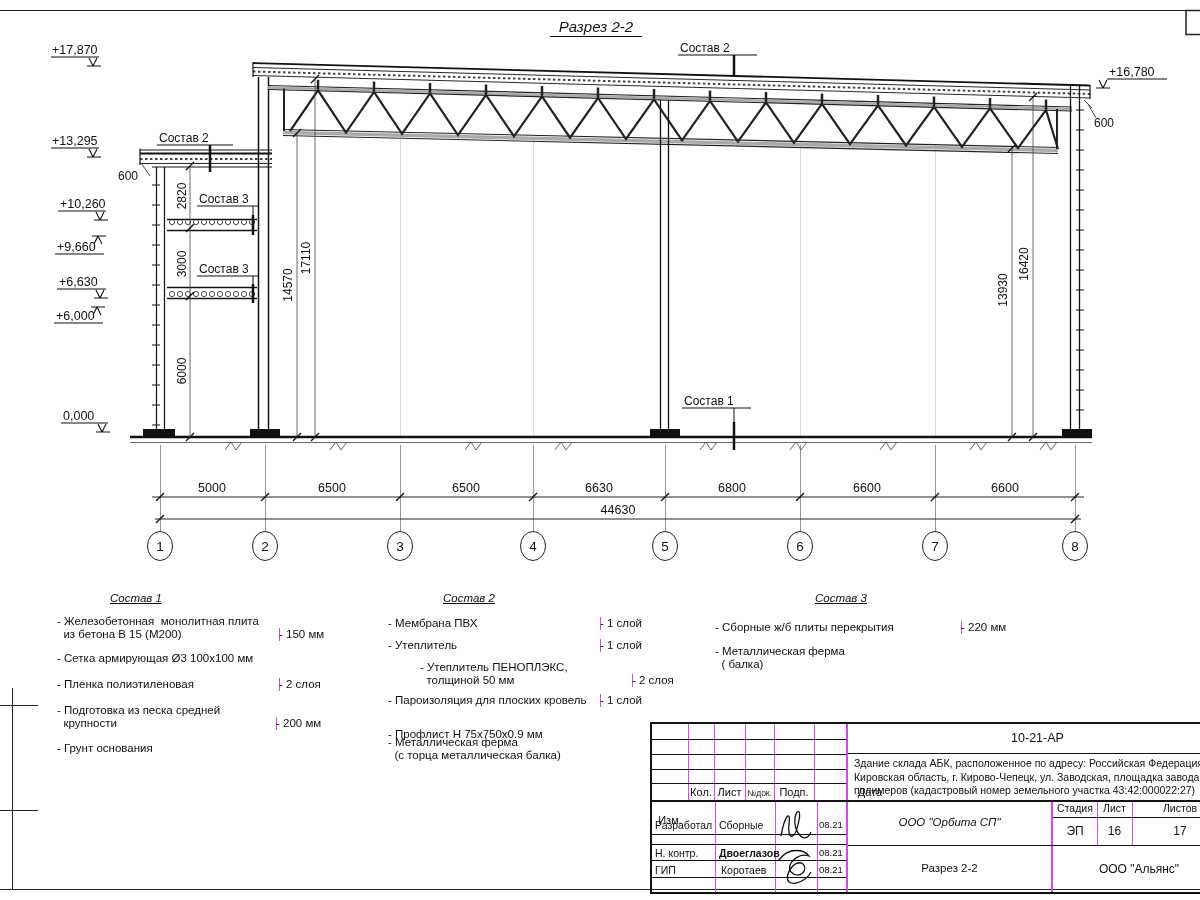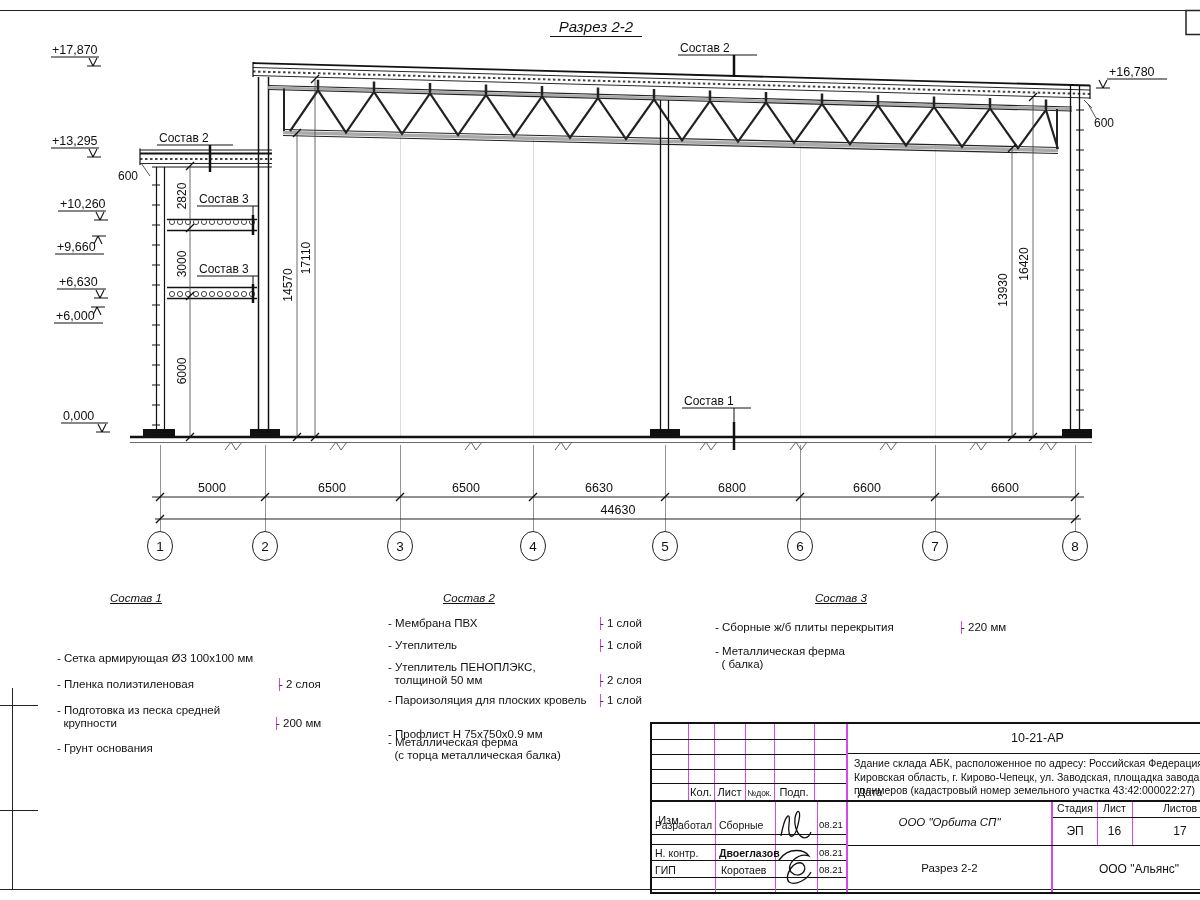--- a/index.html
+++ b/index.html
@@ -257,20 +257,25 @@
       <g>
         <ellipse cx="1075" cy="546" rx="12.5" ry="14.5" fill="#fff" stroke="#222" stroke-width="1"></ellipse>
         <text x="1075" y="551" text-anchor="middle">8</text>
       </g>
     </g>
   </svg>
 
   
   <div class="lst" style="left:57px;top:592px;width:280px;height:175px;">
     <div class="lst-title" style="left:53px;top:0;">Состав 1</div>
+    <div class="li" style="top:23px;">
+      <span class="nm">- Железобетонная  монолитная плита
+  из бетона В 15 (М200)</span>
+      <span class="vl" style="left:222px;top:13px;">- 150 мм</span>
+    </div>
     <div class="li" style="top:60px;">
       <span class="nm">- Сетка армирующая Ø3 100х100 мм</span>
       <span class="vl" style="left:222px;top:0;"></span>
     </div>
     <div class="li" style="top:86px;">
       <span class="nm">- Пленка полиэтиленовая</span>
       <span class="vl" style="left:222px;top:0;">-  2 слоя</span>
     </div>
     <div class="li" style="top:112px;">
       <span class="nm">- Подготовка из песка средней
@@ -287,21 +292,21 @@
   <div class="lst" style="left:388px;top:592px;width:280px;height:180px;">
     <div class="lst-title" style="left:55px;top:0;">Состав 2</div>
     <div class="li" style="top:25px;">
       <span class="nm">- Мембрана ПВХ</span>
       <span class="vl" style="left:212px;top:0;">- 1 слой</span>
     </div>
     <div class="li" style="top:47px;">
       <span class="nm">- Утеплитель</span>
       <span class="vl" style="left:212px;top:0;">- 1 слой</span>
     </div>
-    <div class="li" style="top:69px;">
+    <div class="li" style="top:69px;margin-left:32px;">
       <span class="nm">- Утеплитель ПЕНОПЛЭКС,
   толщиной 50 мм</span>
       <span class="vl" style="left:212px;top:13px;">- 2 слоя</span>
     </div>
     <div class="li" style="top:102px;">
       <span class="nm">- Пароизоляция для плоских кровель</span>
       <span class="vl" style="left:212px;top:0;">- 1 слой</span>
     </div>
     <div class="li" style="top:124px;margin-top:12px;">
       <span class="nm">- Профлист Н 75х750х0.9 мм</span>

